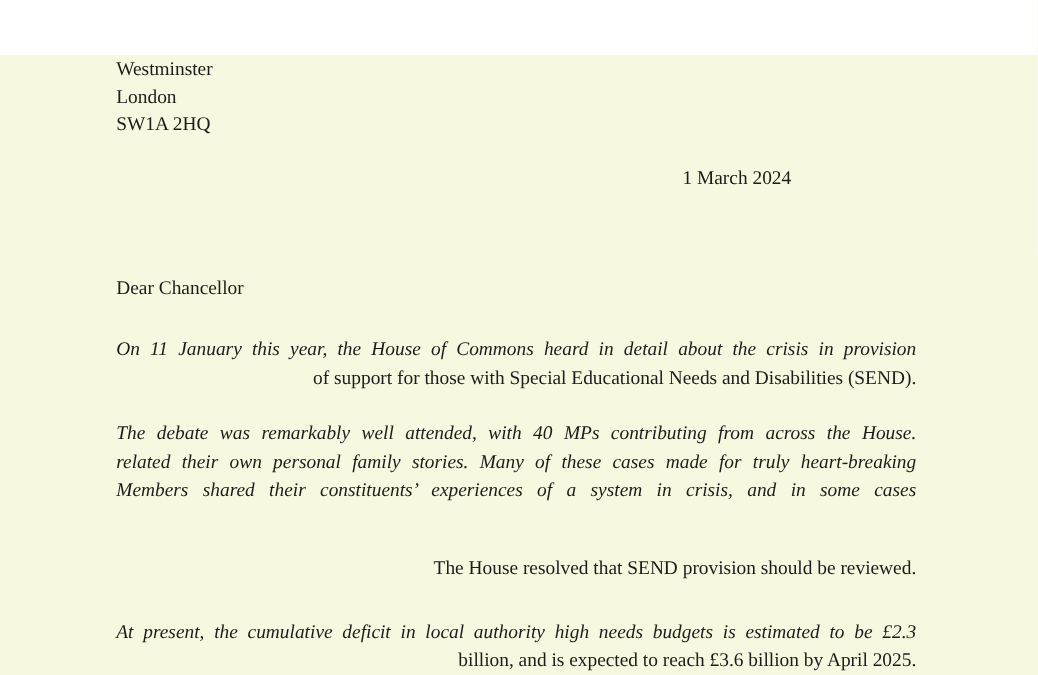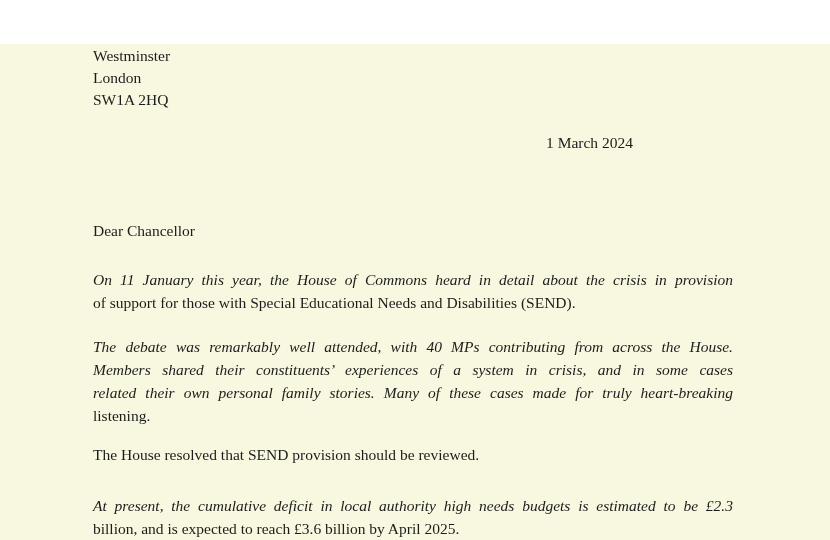--- a/index.html
+++ b/index.html
@@ -28,21 +28,21 @@
   }
   .salutation {
     white-space: nowrap;
   }
   .para {
     width: 640px;
     left: 93px;
   }
   .para .ln {
     line-height: 23px;
-    text-align: left;
+    text-align: right;
   }
   .para .ln.j {
     text-align: justify;
     text-align-last: justify;
     font-style: italic;
   }
 </style>
 </head>
 <body>
 
@@ -58,23 +58,22 @@
 
   <div class="block salutation" style="top:178px; left:93px;">Dear Chancellor</div>
 
   <div class="block para" style="top:224px;">
     <div class="ln j">On 11 January this year, the House of Commons heard in detail about the crisis in provision</div>
     <div class="ln">of support for those with Special Educational Needs and Disabilities (SEND).</div>
   </div>
 
   <div class="block para" style="top:291px;">
     <div class="ln j">The debate was remarkably well attended, with 40 MPs contributing from across the House.</div>
+    <div class="ln j">related their own personal family stories. Many of these cases made for truly heart-breaking</div>
     <div class="ln j">Members shared their constituents’ experiences of a system in crisis, and in some cases</div>
-    <div class="ln j">related their own personal family stories. Many of these cases made for truly heart-breaking</div>
-    <div class="ln">listening.</div>
   </div>
 
   <div class="block para" style="top:399px;">
     <div class="ln">The House resolved that SEND provision should be reviewed.</div>
   </div>
 
   <div class="block para" style="top:450px;">
     <div class="ln j">At present, the cumulative deficit in local authority high needs budgets is estimated to be £2.3</div>
     <div class="ln">billion, and is expected to reach £3.6 billion by April 2025.</div>
   </div>

